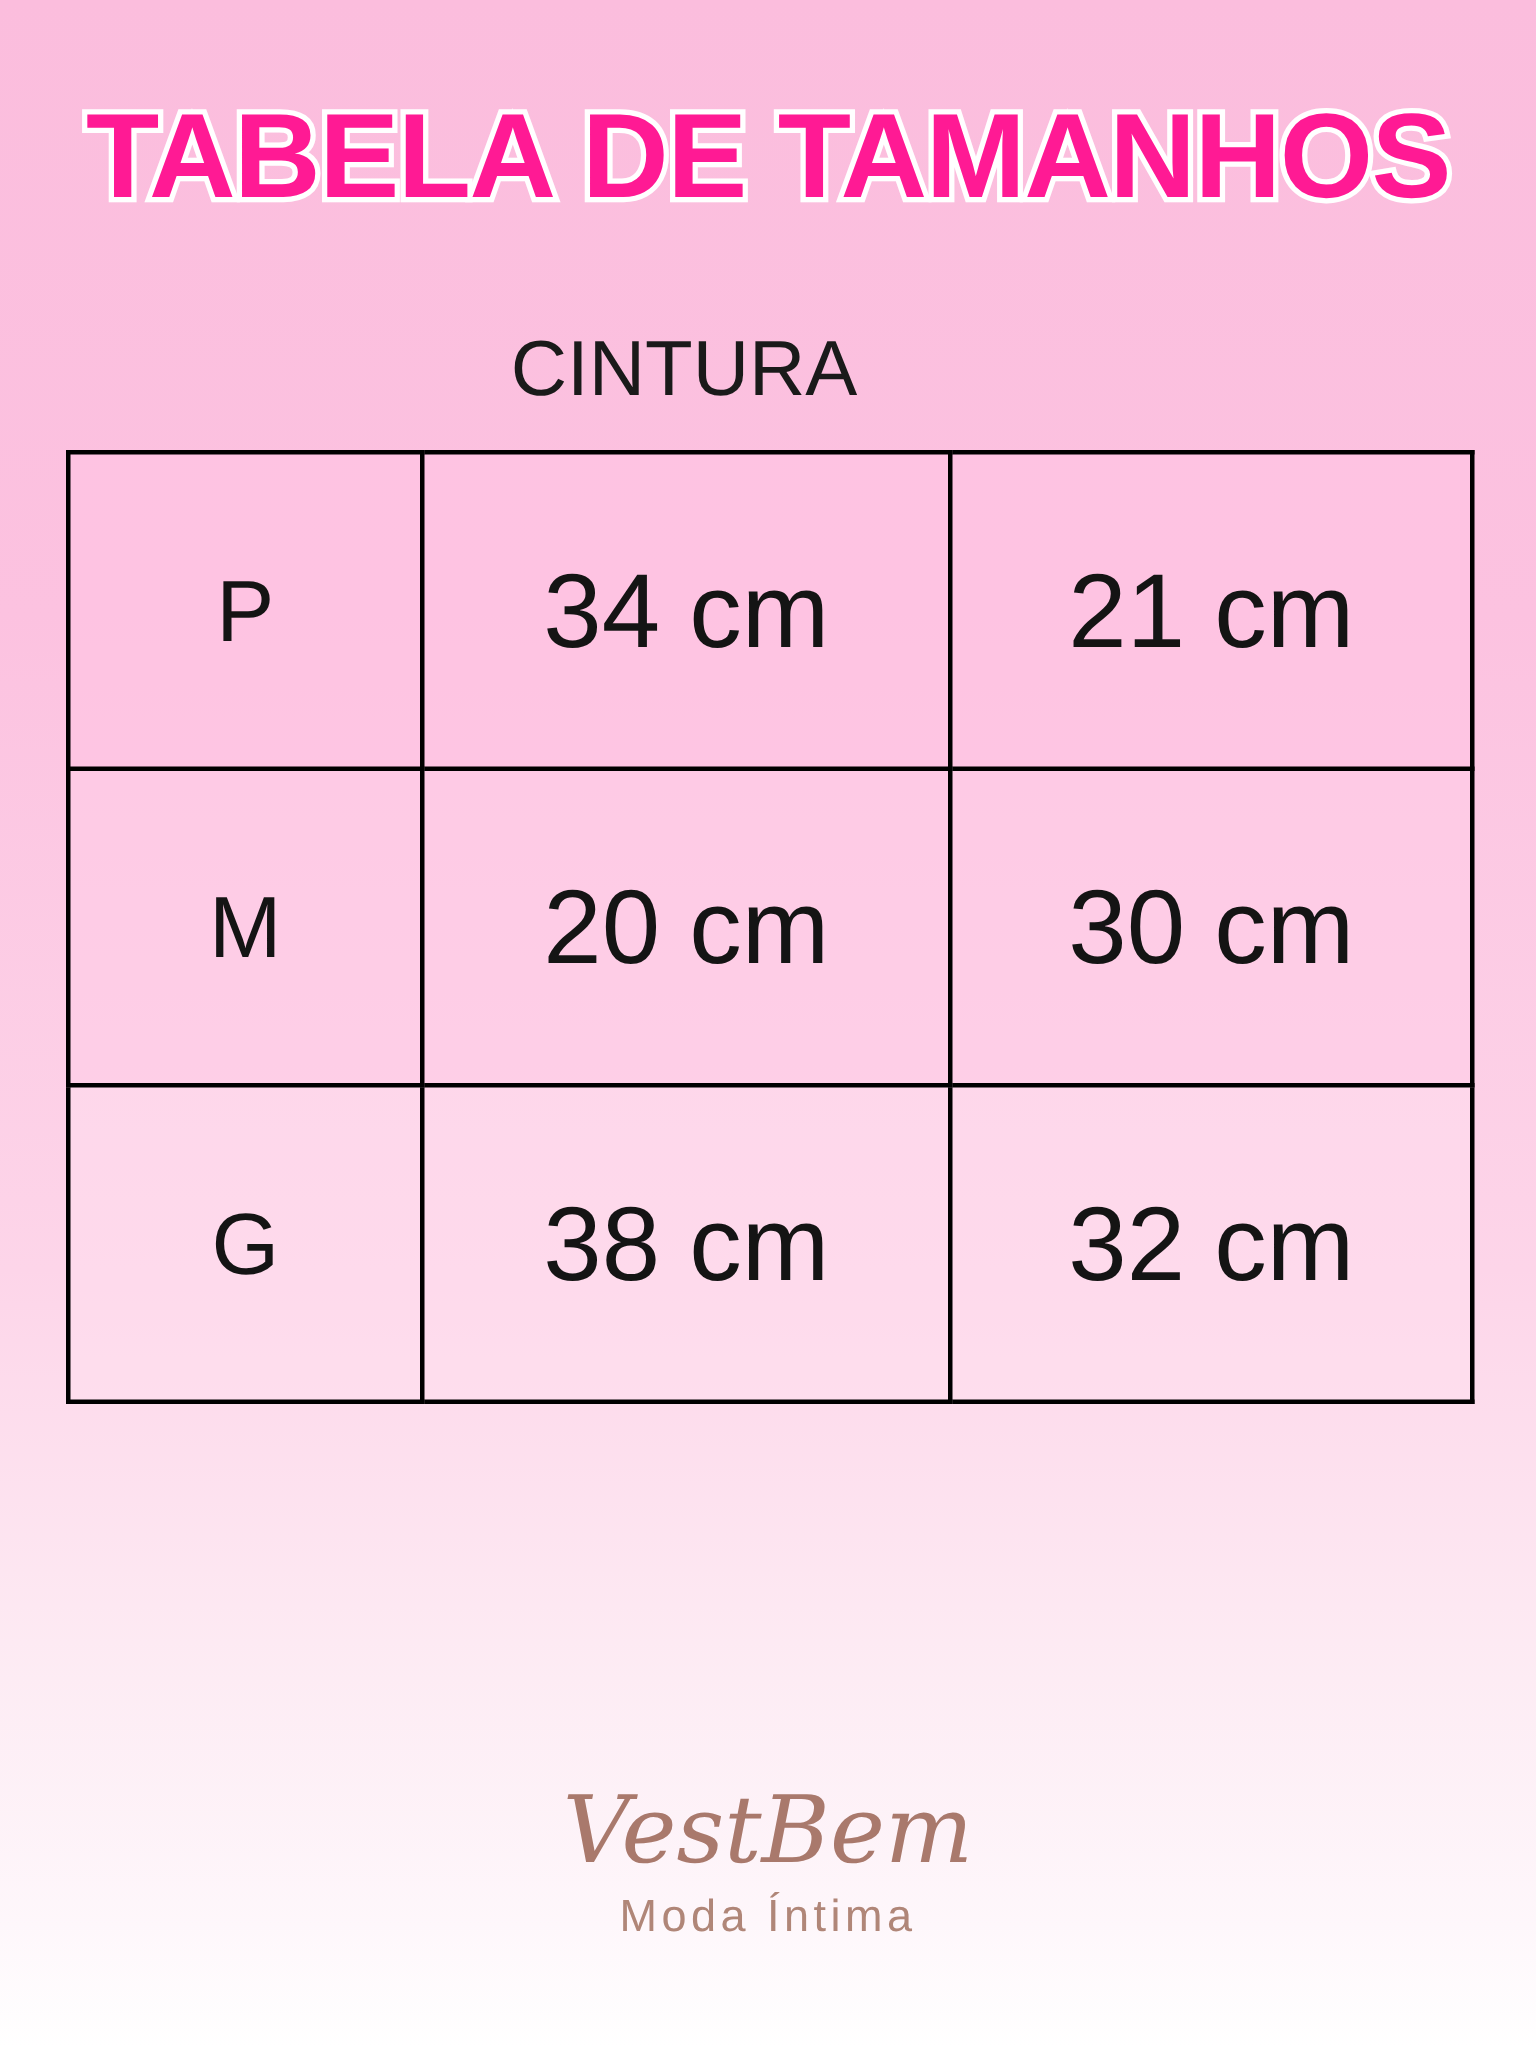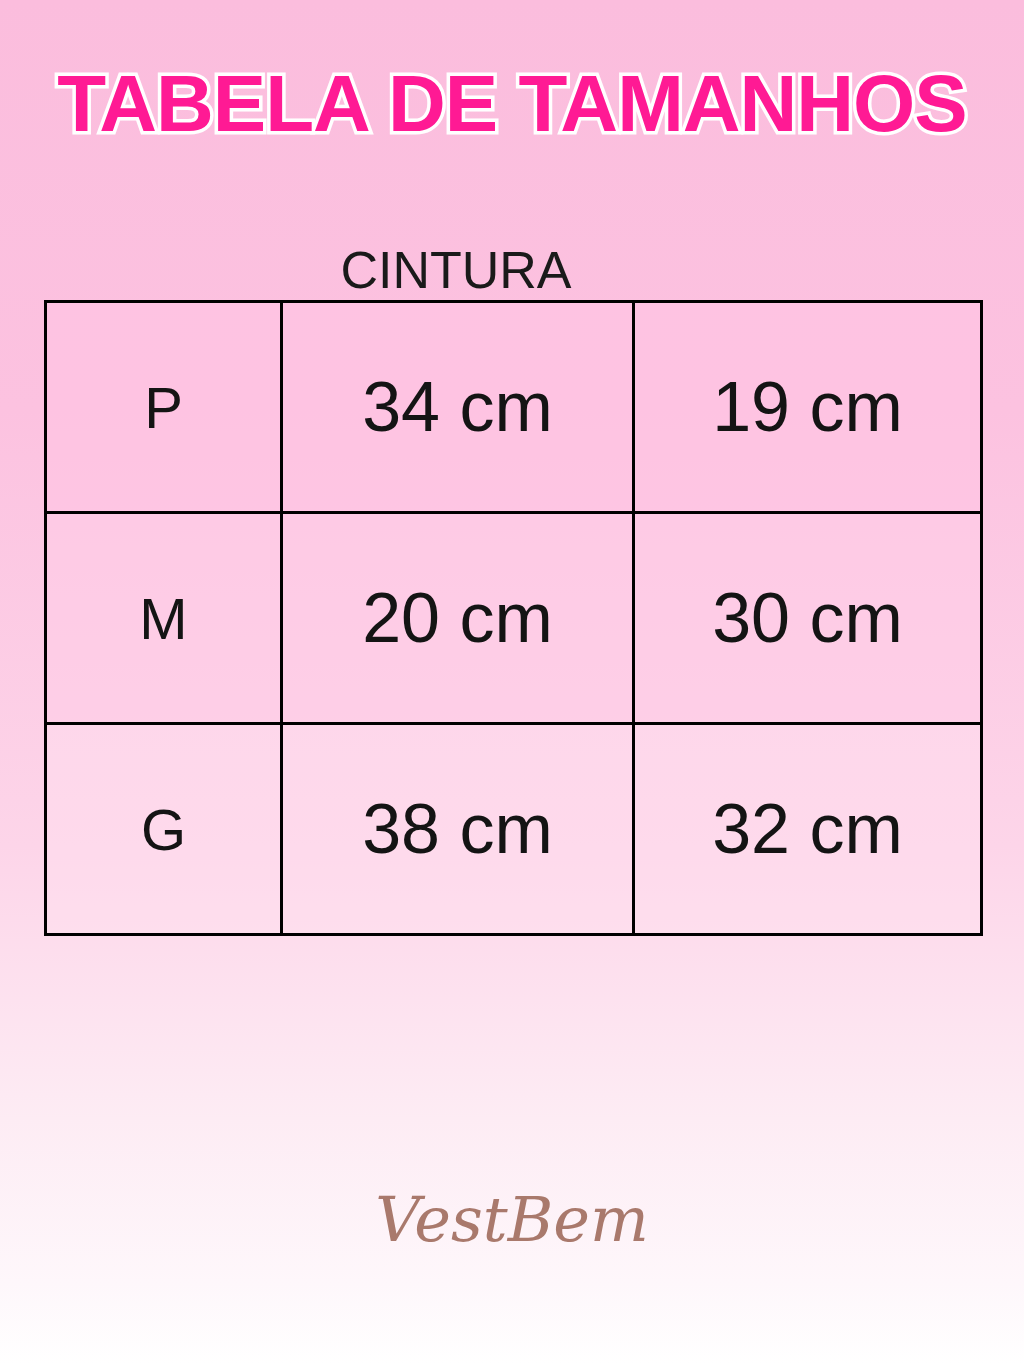--- a/index.html
+++ b/index.html
@@ -36,21 +36,21 @@
     letter-spacing: -1px;
     color: #ff1a94;
     -webkit-text-stroke: 7px #ffffff;
     paint-order: stroke fill;
     white-space: nowrap;
   }
 
   
   .col-headers {
     position: absolute;
-    top: 240px;
+    top: 216px;
     left: 44px;
     width: 936px;
     display: flex;
     align-items: baseline;
   }
   .col-headers .hcell {
     font-size: 52px;
     line-height: 60px;
     color: #1a1a1a;
     text-align: center;
@@ -131,32 +131,33 @@
   <table class="size-table">
     <colgroup>
       <col class="c1">
       <col class="c2">
       <col class="c3">
     </colgroup>
     <tbody>
       <tr class="row-1">
         <td class="size-label">P</td>
         <td>34 cm</td>
-        <td>19 cm</td>
+        <td>21 cm</td>
       </tr>
       <tr class="row-2">
         <td class="size-label">M</td>
         <td>20 cm</td>
         <td>30 cm</td>
       </tr>
       <tr class="row-3">
         <td class="size-label">G</td>
         <td>38 cm</td>
         <td>32 cm</td>
       </tr>
     </tbody>
   </table>
 
   <div class="brand">
     <div class="brand-name">VestBem</div>
+    <div class="brand-sub">Moda Íntima</div>
   </div>
 
 </div>
 
 </body></html>

